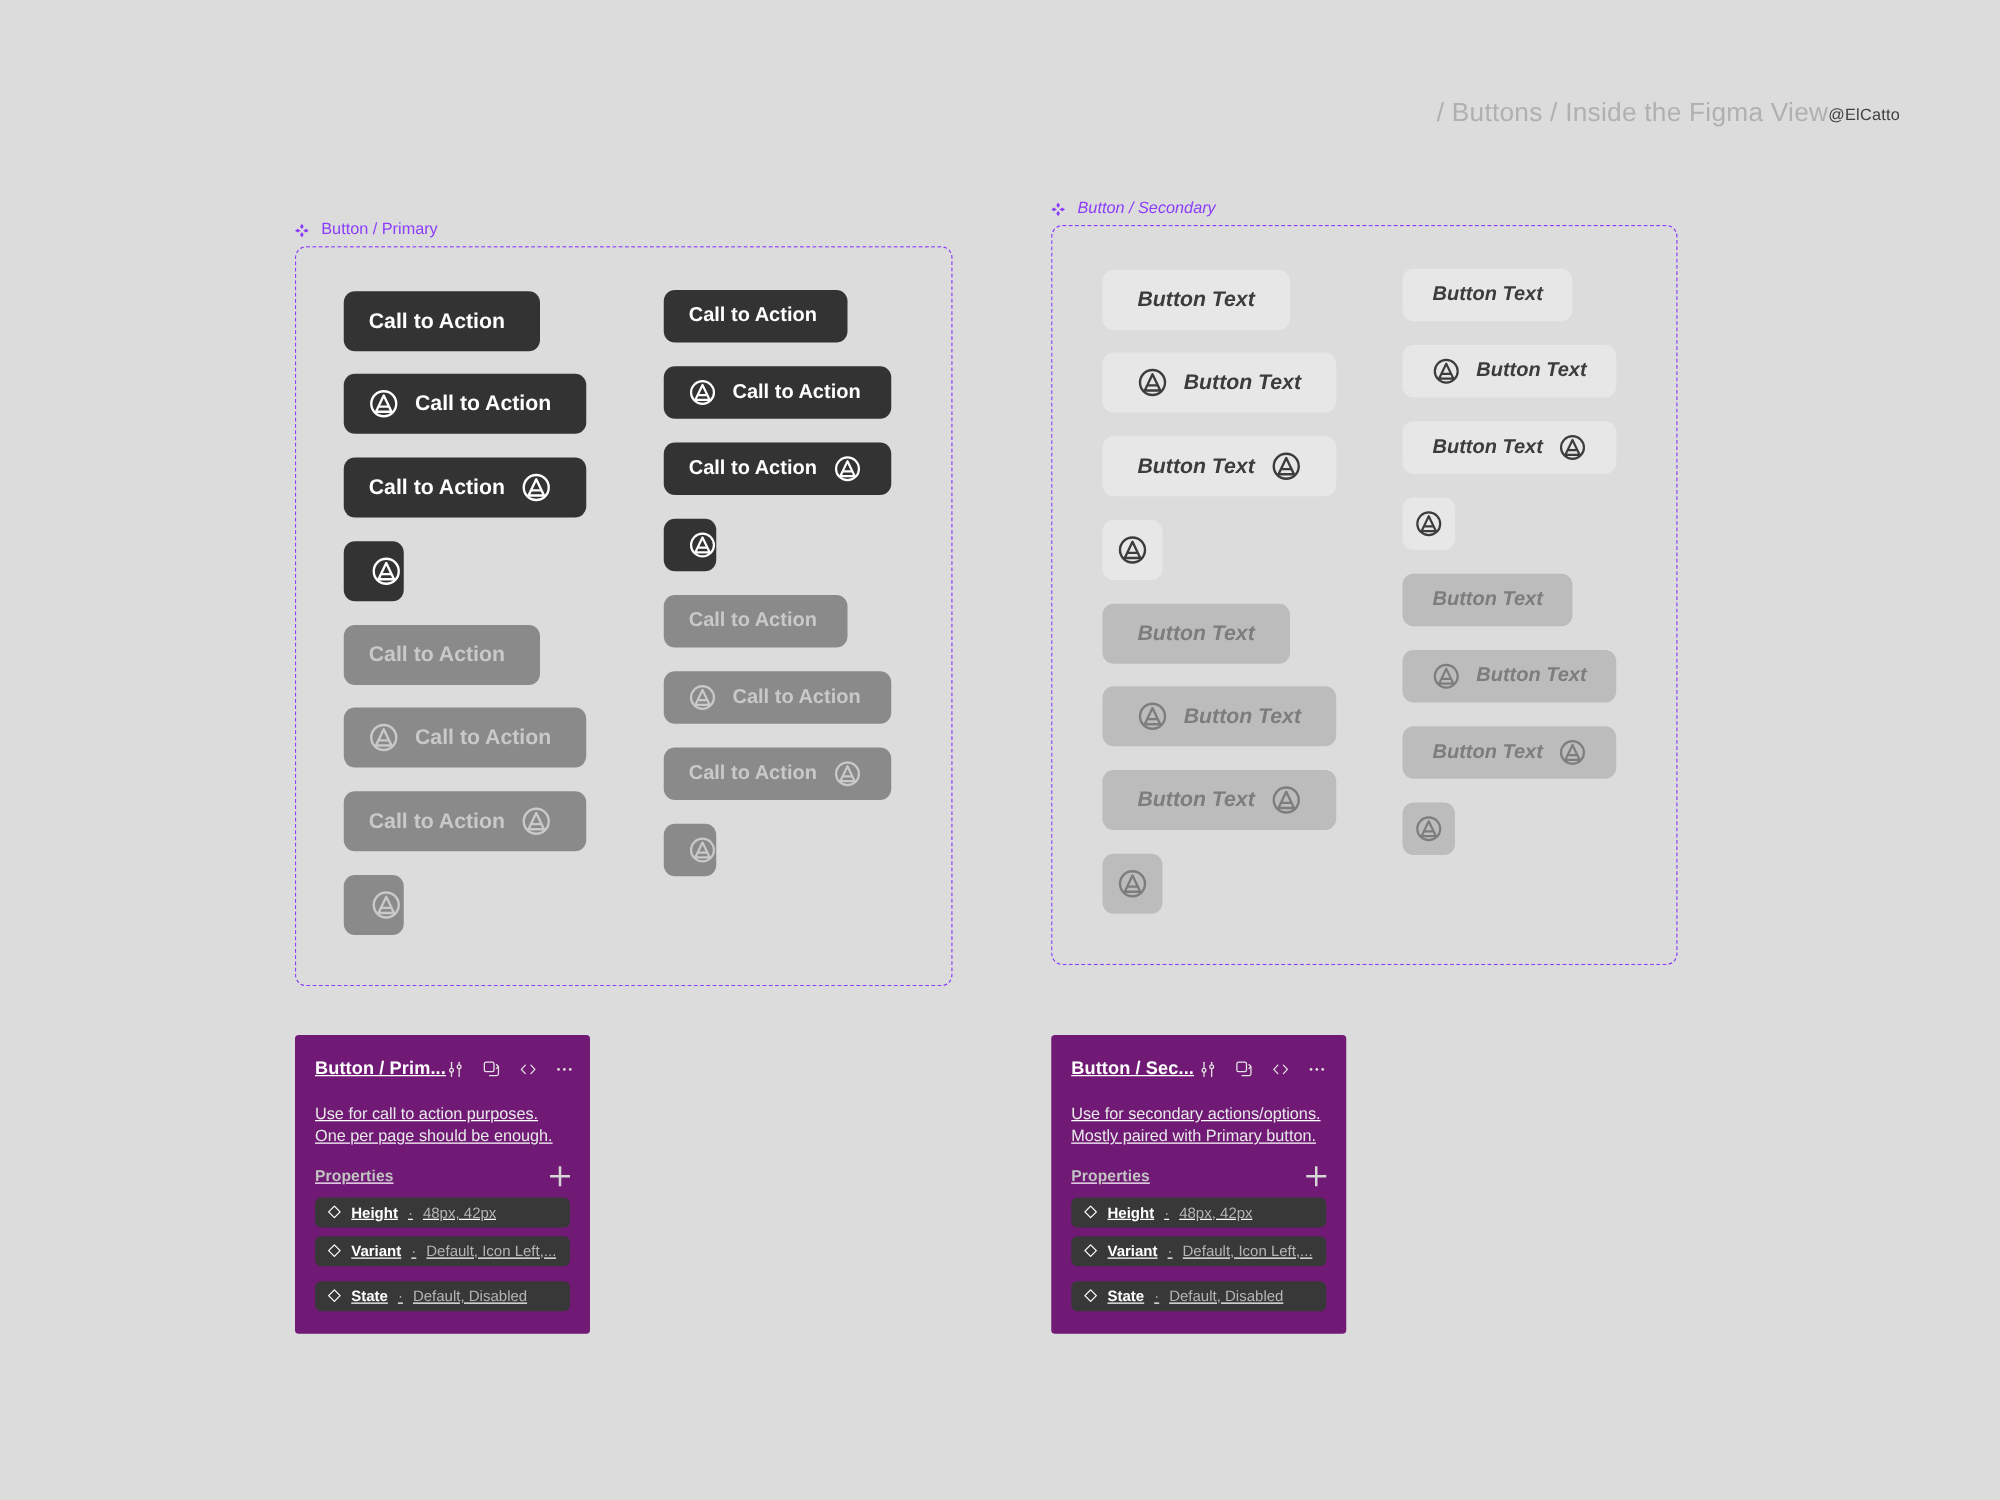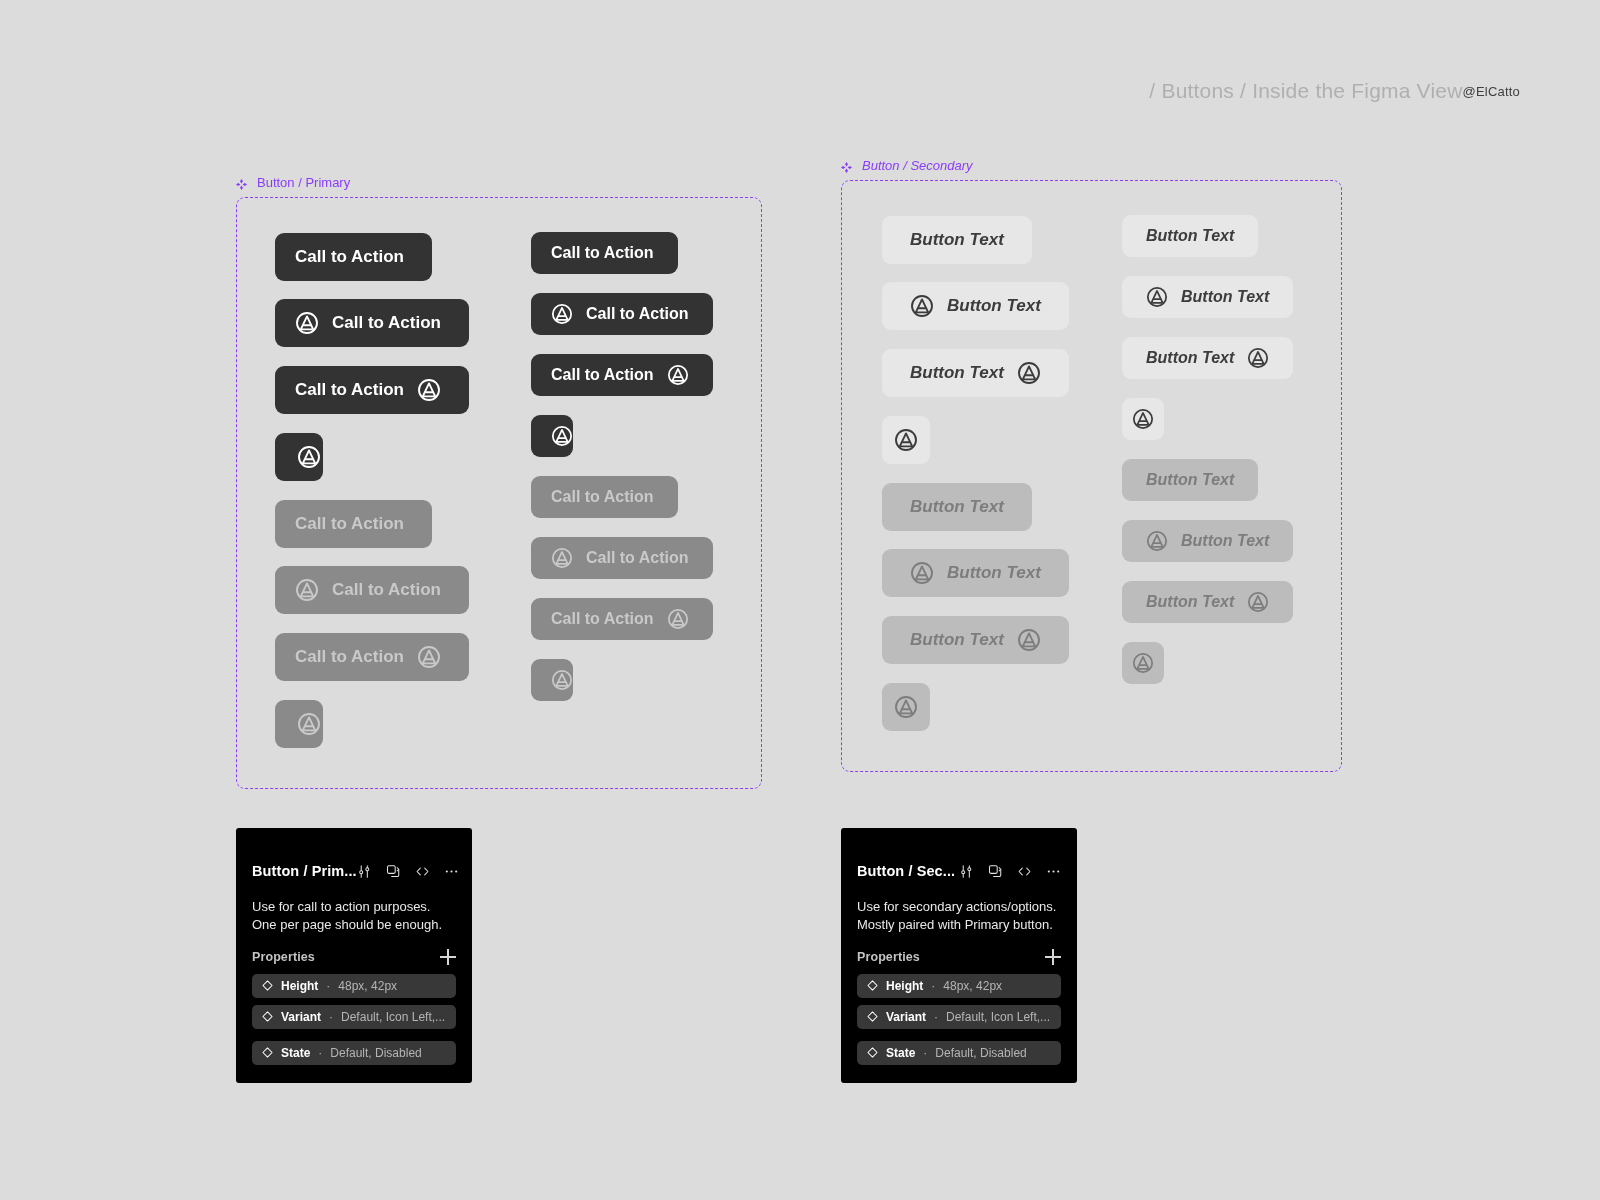--- a/index.html
+++ b/index.html
@@ -110,24 +110,25 @@
   .btn.secondary .ico     { color: #3c3c3c; }
   .btn.secondary.disabled { background: #bcbcbc; color: #7d7d7d; cursor: default; }
   .btn.secondary.disabled .ico { color: #7d7d7d; }
 
   .ico { display: inline-flex; align-items: center; justify-content: center; flex: 0 0 auto; }
   .ico svg { display: block; }
 
   
   .panel {
     position: absolute;
-    background: #000000;
+    background: #701a75;
     border-radius: 3px;
-    padding: 32px 16px 18px 16px;
+    padding: 16px 16px 18px 16px;
     color: #ffffff;
+    text-decoration: underline;
   }
   .panel-head {
     display: flex;
     align-items: center;
     height: 22px;
     margin-bottom: 16px;
   }
   .panel-title {
     font-size: 14.5px;
     font-weight: bold;

